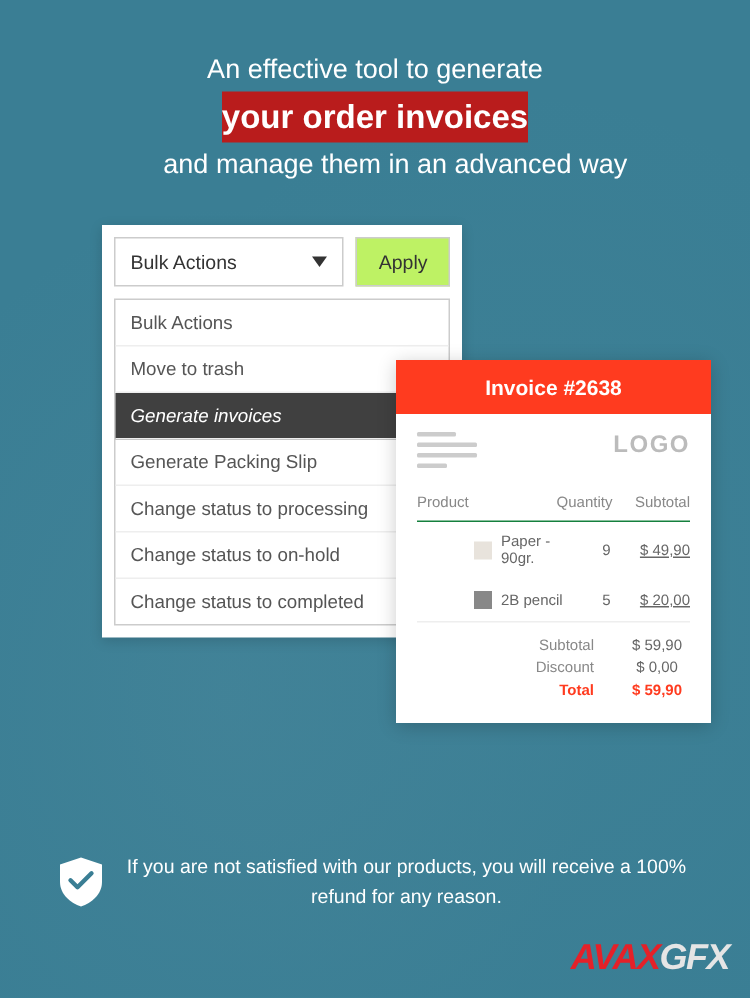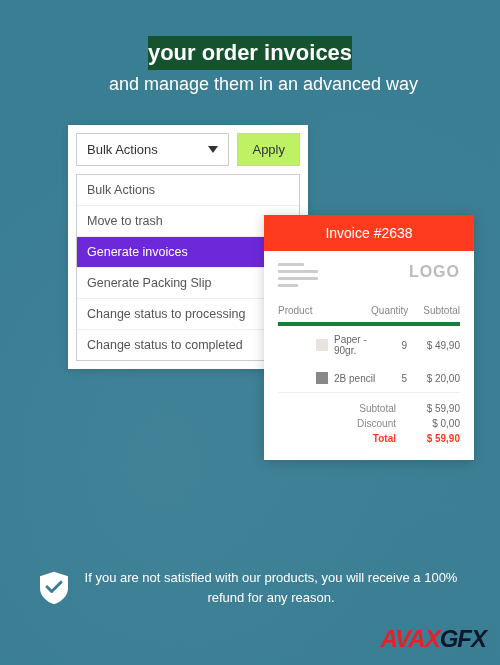--- a/index.html
+++ b/index.html
@@ -15,21 +15,21 @@
       overflow: hidden;
     }
     .headline {
       text-align: center;
       color: #fff;
       padding-top: 36px;
       font-weight: 300;
     }
     .headline-line1 { font-size: 18px; margin-bottom: 4px; }
     .highlight {
-      background: #14532d;
+      background: #b91c1c;
       display: inline-block;
       padding: 4px 0;
       font-size: 22px;
       font-weight: 600;
       margin-bottom: 4px;
     }
     .headline-line3 { font-size: 18px; margin-left: 27px; }
     
     .workspace { position: relative; margin-top: 30px; height: 380px; }
     
@@ -77,69 +77,70 @@
     }
     .dropdown-item {
       padding: 8px 10px;
       font-size: 12.5px;
       color: #555;
       border-bottom: 1px solid #eee;
       cursor: pointer;
     }
     .dropdown-item:last-child { border-bottom: none; }
     .dropdown-item.selected {
-      background: #6d28d9;
-      color: #fff;
+      background: #404040;
+      color: #fff;
+      font-style: italic;
     }
     
     .invoice-card {
       position: absolute;
       right: 26px;
       top: 90px;
       width: 210px;
       background: #fff;
       box-shadow: 0 2px 12px rgba(0,0,0,0.2);
     }
     .invoice-header {
       background: #ff3b1f;
       color: #fff;
       text-align: center;
       padding: 10px;
       font-size: 14px;
-      font-weight: 400;
+      font-weight: 700;
     }
     .invoice-meta {
       display: flex;
       justify-content: space-between;
       align-items: flex-start;
       padding: 12px 14px 8px 14px;
     }
     .meta-lines { display: flex; flex-direction: column; gap: 4px; }
     .meta-line { height: 3px; background: #ccc; border-radius: 1px; }
     .meta-line.w1 { width: 26px; }
     .meta-line.w2 { width: 40px; }
     .meta-line.w3 { width: 20px; }
     .logo-text { color: #bbb; font-size: 16px; font-weight: 700; letter-spacing: 1px; }
     
     .invoice-table { padding: 0 14px 14px 14px; font-size: 10px; color: #888; }
-    .table-head { display: flex; padding: 10px 0 6px 0; border-bottom: 4px solid #15803d; justify-content: flex-end; }
+    .table-head { display: flex; padding: 10px 0 6px 0; border-bottom: 1px solid #15803d; justify-content: flex-end; }
     .col-prod { flex: 2.2; }
     .col-qty { flex: 1; text-align: center; }
     .col-sub { flex: 1.2; text-align: right; }
     .table-row { display: flex; padding: 8px 0; align-items: center; }
     .swatch { width: 12px; height: 12px; background: #e8e3dc; margin-right: 6px; flex-shrink: 0; }
     .swatch.grey { background: #888; }
     .table-row .col-prod { display: flex; align-items: center; color: #666; padding-left: 38px; }
     .table-row .col-qty { color: #666; }
-    .table-row .col-sub { color: #666; }
+    .table-row .col-sub { color: #666; text-decoration: underline; }
     
     .totals { padding-top: 8px; border-top: 1px solid #eee; }
     .total-row { display: flex; justify-content: flex-end; gap: 20px; padding: 2px 0; font-size: 10px; }
     .total-label { color: #888; width: 50px; text-align: right; }
-    .total-value { color: #666; width: 44px; text-align: right; }
+    .total-value { color: #666; width: 44px; text-align: center; }
     .total-row.final .total-label { color: #ff3b1f; font-weight: 600; }
     .total-row.final .total-value { color: #ff3b1f; font-weight: 600; }
     
     .guarantee {
       position: absolute;
       bottom: 58px;
       left: 0; right: 0;
       display: flex;
       align-items: center;
       justify-content: flex-start;
@@ -154,46 +155,48 @@
       position: absolute;
       bottom: 12px;
       right: 14px;
       font-family: Arial Black, Arial, sans-serif;
       font-size: 24px;
       font-weight: 900;
       font-style: italic;
       letter-spacing: -1px;
     }
     .wm-red { color: #e42129; }
-    .wm-grey { color: #0f172a; text-align: right; }
+    .wm-grey { color: #e5e5e5; text-align: right; }
   </style>
 </head>
 <body>
 
 <div class="headline">
+  <div class="headline-line1">An effective tool to generate</div>
   <div class="highlight">your order invoices</div>
   <div class="headline-line3">and manage them in an advanced way</div>
 </div>
 
 <div class="workspace">
 
   <div class="bulk-panel">
     <div class="bulk-header">
       <div class="select-box">
         <span>Bulk Actions</span>
         <span class="caret-down"></span>
       </div>
       <button class="apply-btn">Apply</button>
     </div>
     <div class="dropdown-list">
       <div class="dropdown-item">Bulk Actions</div>
       <div class="dropdown-item">Move to trash</div>
       <div class="dropdown-item selected">Generate invoices</div>
       <div class="dropdown-item">Generate Packing Slip</div>
       <div class="dropdown-item">Change status to processing</div>
+      <div class="dropdown-item">Change status to on-hold</div>
       <div class="dropdown-item">Change status to completed</div>
     </div>
   </div>
 
   <div class="invoice-card">
     <div class="invoice-header">Invoice #2638</div>
     <div class="invoice-meta">
       <div class="meta-lines">
         <div class="meta-line w1"></div>
         <div class="meta-line w2"></div>

